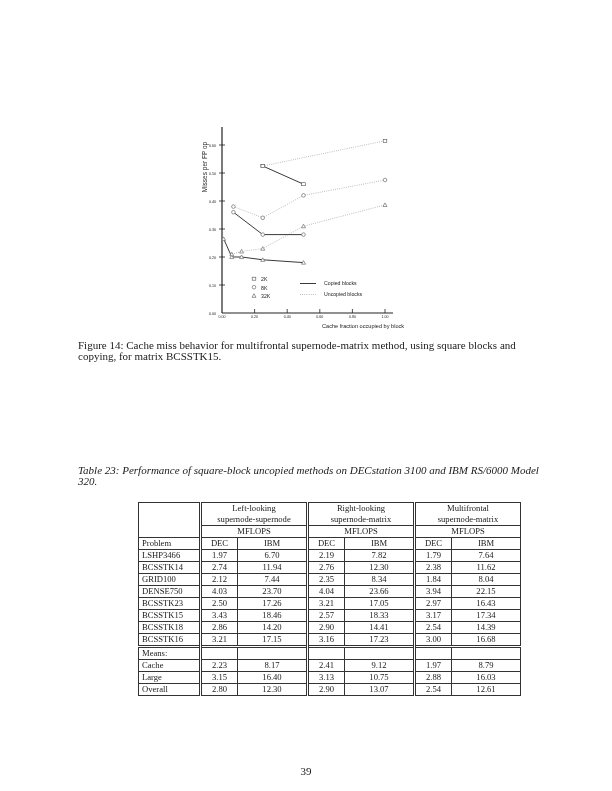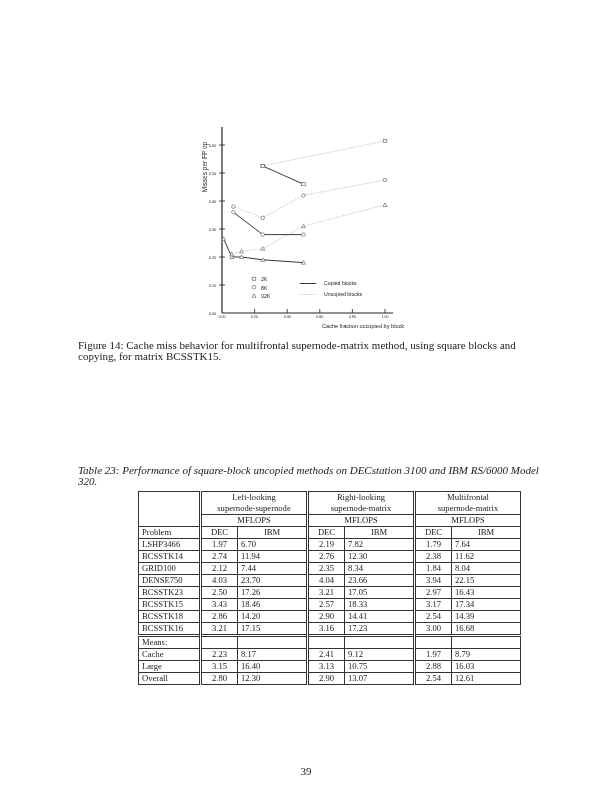--- a/index.html
+++ b/index.html
@@ -3,24 +3,24 @@
 <meta charset="utf-8">
 <style>
   html, body { margin: 0; padding: 0; background: #ffffff; }
   body { width: 612px; height: 791px; position: relative; overflow: hidden;
          font-family: "Liberation Serif", serif; color: #1a1a1a; }
   #chart { position: absolute; left: 190px; top: 120px; width: 230px; height: 215px; }
   #chart text { font-family: "Liberation Sans", sans-serif; fill: #222; }
   .caption { position: absolute; left: 78px; width: 460px; font-size: 11px; line-height: 11px; }
   #fig-caption { top: 340px; }
   #tbl-caption { top: 465px; width: 480px; font-style: italic; }
-  table.perf { position: absolute; left: 138px; top: 491px; border-collapse: collapse;
+  table.perf { position: absolute; left: 138px; top: 502px; border-collapse: collapse;
                font-size: 8.6px; line-height: 11px; }
   table.perf td { border: 1px solid #333; padding: 0 3px; height: 11px; white-space: nowrap; }
-  table.perf td.num { text-align: left; }
+  table.perf td.num { text-align: center; }
   table.perf td.dec { text-align: center; }
   table.perf td.c { text-align: center; }
   table.perf td.dl { border-left: 3px double #333; }
   table.perf tr.sep td { border-top: 3px double #333; }
   .w-prob { width: 54px; } .w-dec { width: 29px; } .w-ibm { width: 62px; }
   #page-number { position: absolute; top: 765px; left: 0; width: 612px; text-align: center; font-size: 11px; }
 </style>
 </head>
 <body>
 

